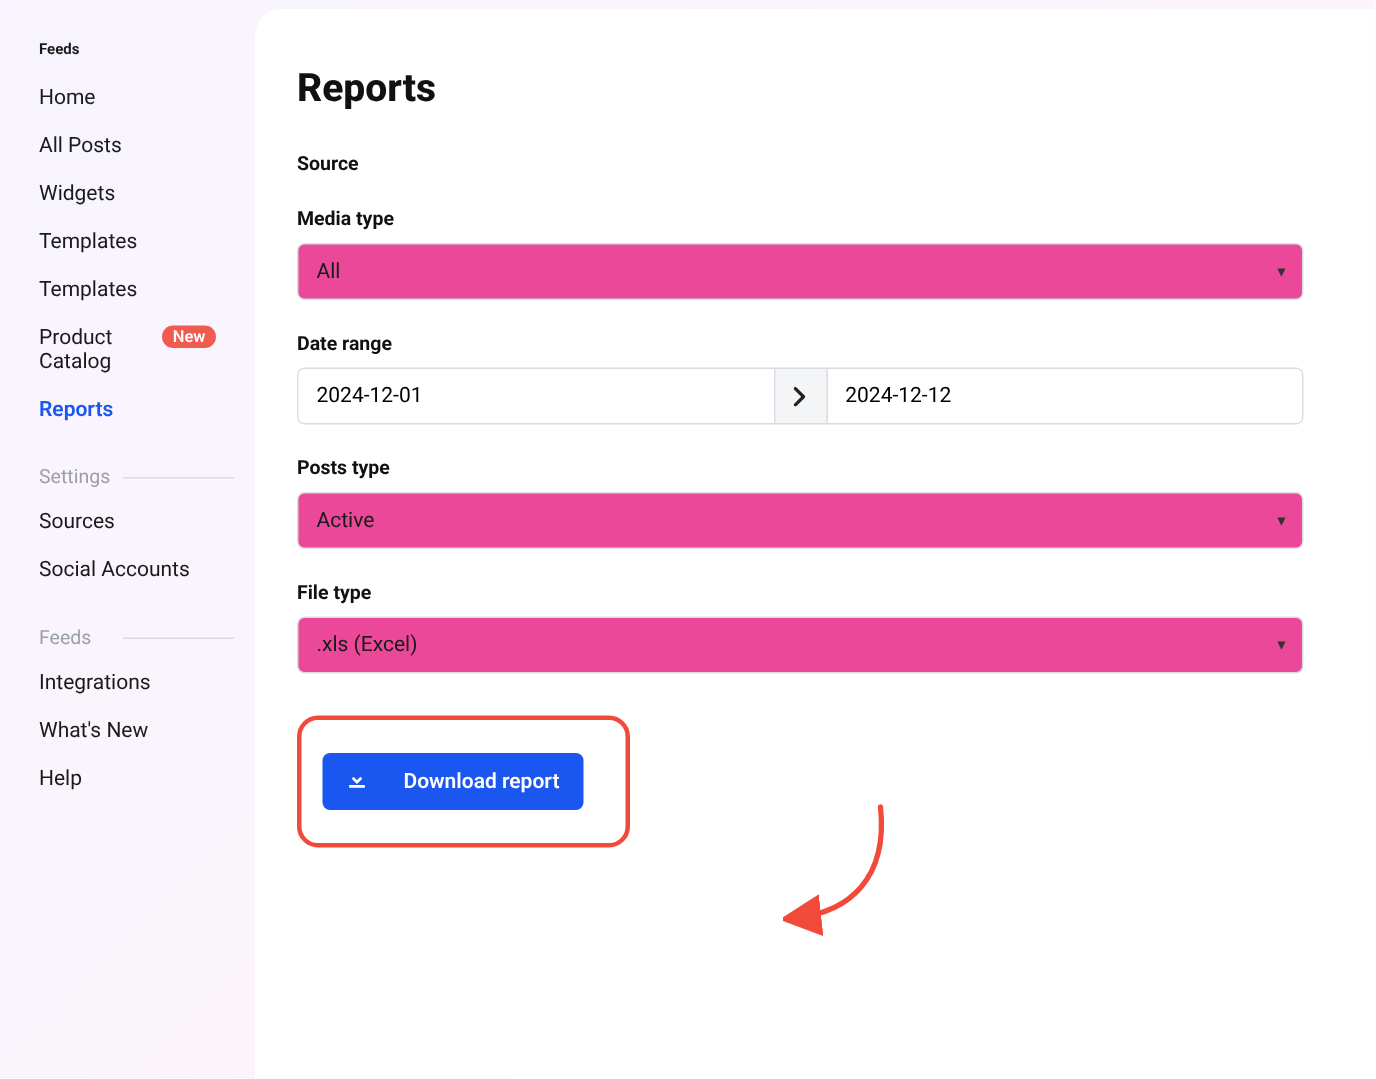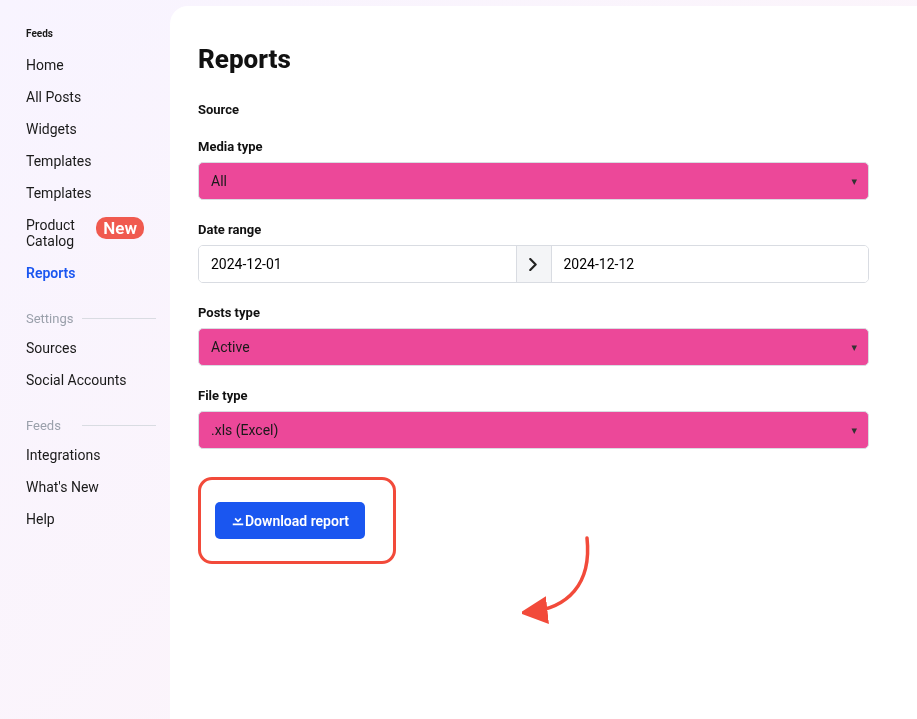--- a/index.html
+++ b/index.html
@@ -47,21 +47,21 @@
       font-size: 14px;
       color: #1a1a1a;
       padding: 8px 26px;
       cursor: pointer;
     }
     .sidebar-item.active { color: #1a56f0; font-weight: 600; }
     .badge-new {
       display: inline-block;
       background: #f05a4f;
       color: #fff;
-      font-size: 17px;
+      font-size: 11px;
       font-weight: 600;
       border-radius: 10px;
       padding: 1px 7px;
       margin-left: 5px;
     }
     .main {
       flex: 1;
       background: #fff;
       border-radius: 18px 0 0 0;
       margin-top: 6px;
@@ -167,21 +167,21 @@
       display: inline-block;
       border: 3px solid #f24a3a;
       border-radius: 14px;
       padding: 22px 28px 22px 14px;
       margin-top: 6px;
       position: relative;
     }
     .download-btn {
       display: inline-flex;
       align-items: center;
-      gap: 0;
+      gap: 24px;
       background: #1a56f0;
       color: #fff;
       border: none;
       border-radius: 5px;
       padding: 10px 16px;
       font-size: 14px;
       font-weight: 600;
       cursor: pointer;
       font-family: inherit;
     }

